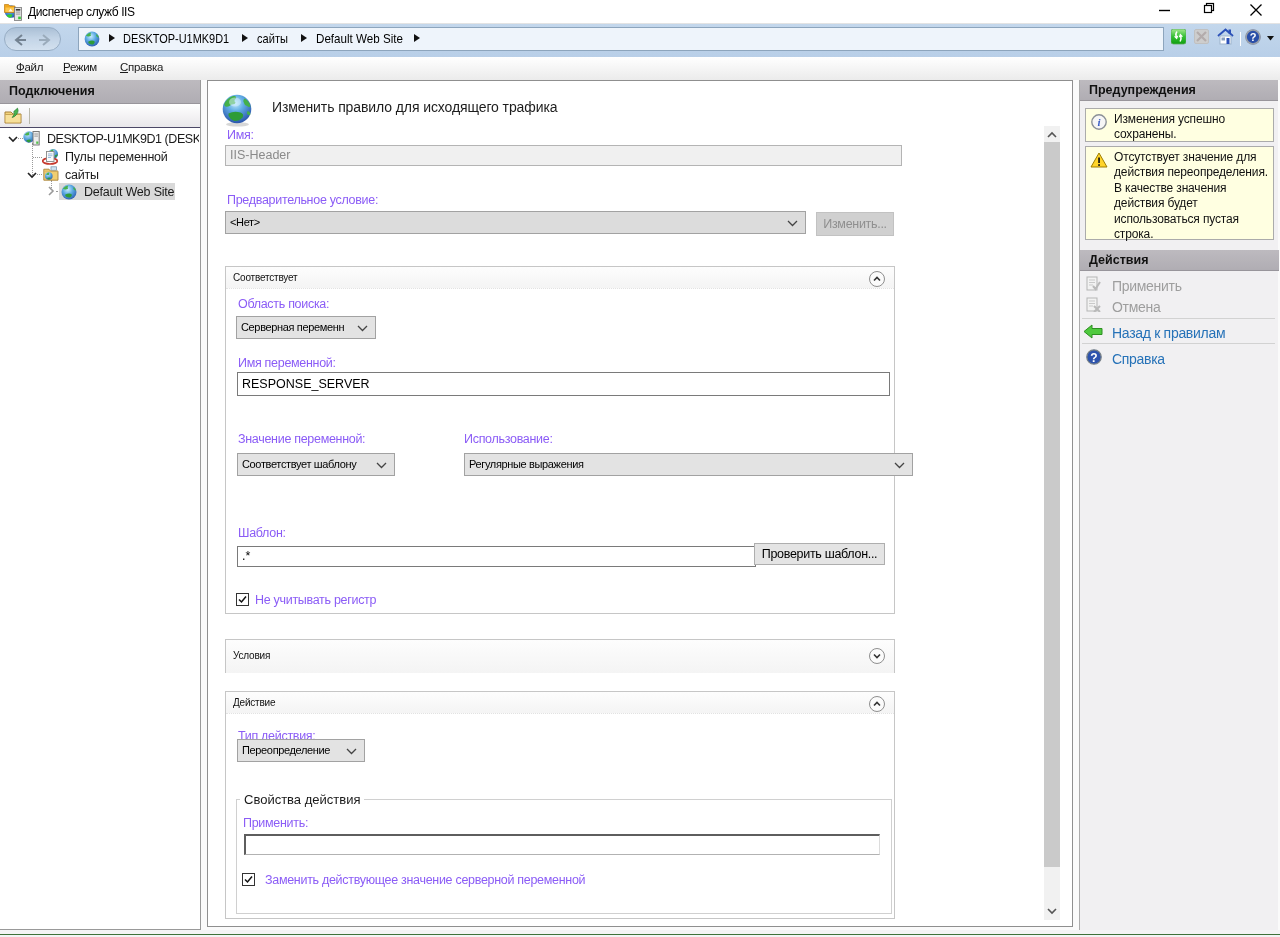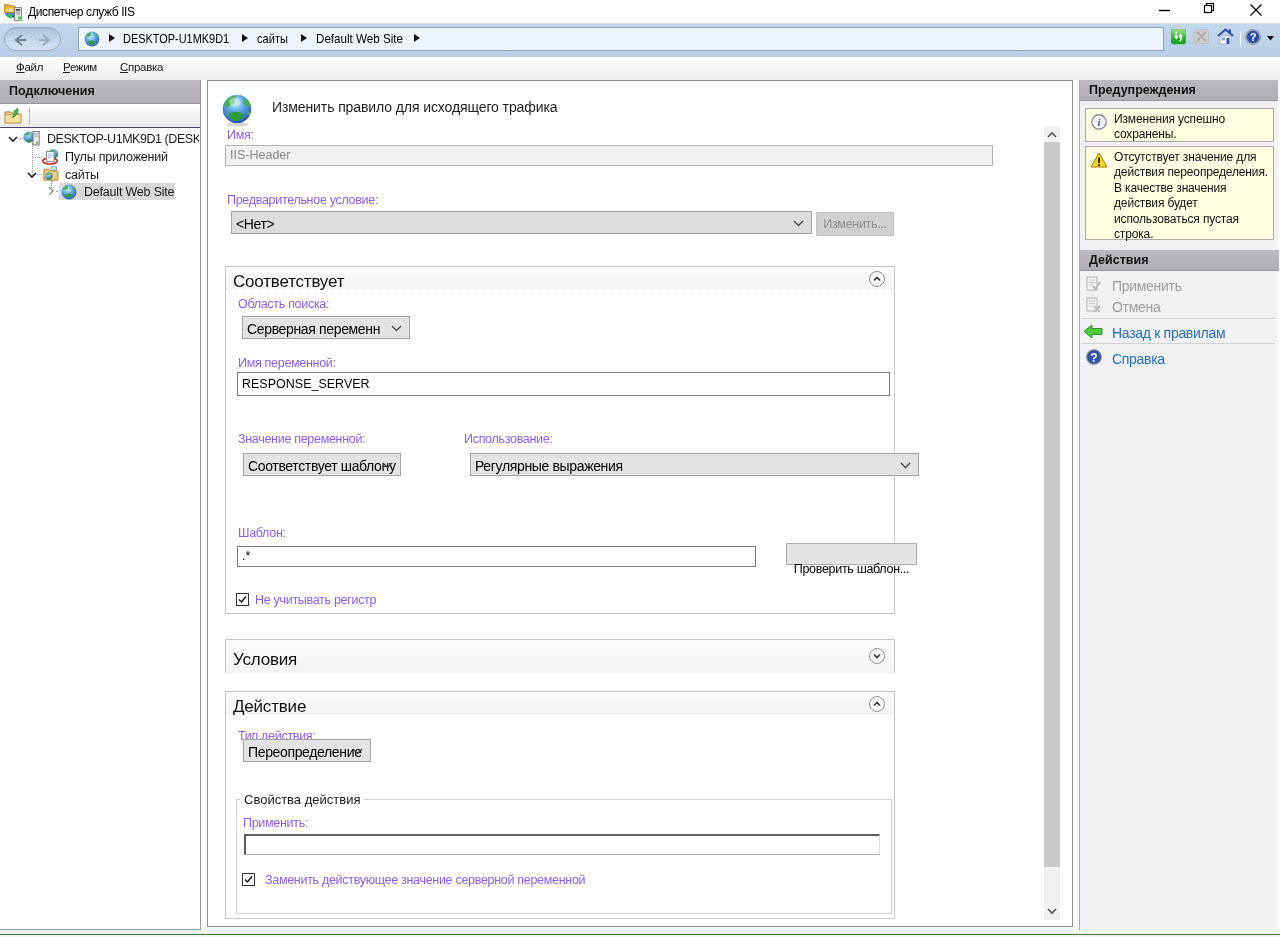--- a/index.html
+++ b/index.html
@@ -35,27 +35,27 @@
 #lefttoolbar { height:24px; background:linear-gradient(#ffffff,#e9e7ea); border-bottom:1px solid #4c4866; position:relative; }
 #treearea { position:relative; background:#fff; height:780px; width:199px; overflow:hidden; font-size:12.5px; letter-spacing:-0.2px; }
 .tlabel { position:absolute; top:2px; }
 
 
 #mainpanel { position:absolute; left:207px; top:80px; width:866px; height:847px; background:#fff; border:1px solid #8f8f8f; }
 #maintitle { position:absolute; left:64px; top:18px; font-size:14px; letter-spacing:-0.1px; color:#1d1d1d; }
 .lbl { position:absolute; font-size:12.5px; letter-spacing:-0.3px; color:#8b5cf6; white-space:nowrap; }
 .inp { position:absolute; background:#fff; border:1px solid #7a7a7a; font-size:12.5px; color:#000; padding:2px 0 0 4px; }
 .inp.dis { background:#f0f0f0; border:1px solid #b4b4b4; color:#8a8a8a; }
-.combo { position:absolute; background:#e3e3e3; border:1px solid #a2a2a2; font-size:14px; letter-spacing:-0.35px; color:#000; padding:4px 0 0 4px; overflow:hidden;margin-left:6px; }
+.combo { position:absolute; background:#e3e3e3; border:1px solid #a2a2a2; font-size:11px; letter-spacing:-0.35px; color:#000; padding:4px 0 0 4px; overflow:hidden; }
 .combo .chev { position:absolute; right:7px; top:8px; }
 .btn { position:absolute; background:#e4e4e4; border:1px solid #aeaeae; font-size:12.5px; letter-spacing:-0.3px; color:#000; text-align:center; }
 .btn.dis { background:#d0d0d0; border:1px solid #c2c2c2; color:#8f8f8f; }
 .section { position:absolute; left:17px; width:670px; background:#fff; border:1px solid #c6c6c6; }
 .sechdr { position:relative; height:22px; background:linear-gradient(#fdfdfd,#f4f4f4); border-bottom:1px dotted #e2e2e2; }
-.sechdr .sectitle { position:absolute; left:7px; top:5px; font-size:17px; letter-spacing:-0.2px; color:#111; }
+.sechdr .sectitle { position:absolute; left:7px; top:5px; font-size:10px; letter-spacing:-0.2px; color:#111; }
 .seccirc { position:absolute; right:9px; top:4px; width:16px; height:16px; border-radius:50%; border:1px solid #8f8f8f; background:#fbfbfb; }
 .cb { position:absolute; width:13px; height:13px; background:#fff; border:1px solid #333; }
 
 
 #sbar { position:absolute; left:1044px; top:126px; width:16px; height:794px; background:#f1f1f1; }
 #sthumb { position:absolute; left:0; top:16px; width:16px; height:725px; background:#cacaca; }
 
 
 #rightpanel { position:absolute; left:1079px; top:80px; width:199px; height:854px; background:#f1f0f2; border-left:1px solid #ababab; }
 .ybox { position:absolute; left:5px; width:189px; background:#ffffe1; border:1px solid #ababab; }
@@ -230,21 +230,21 @@
           </defs>
           <circle cx="11" cy="6" r="5" fill="url(#sg2)"></circle>
           <path d="M7.5 3.5 Q9 1.5 11.5 1.3 Q10.8 3 11.4 4.2 Q8.9 5 7.5 3.5Z" fill="#49b14d"></path>
           <path d="M13 9.5 Q15.5 8.5 16 6.5 Q14.5 6.3 13 7.3Z" fill="#2f9a39"></path>
           <ellipse cx="8" cy="13" rx="7.3" ry="3" fill="none" stroke="#c5392e" stroke-width="1.7"></ellipse>
           <rect x="4.5" y="3.5" width="7.5" height="10" fill="#fbfbfb" stroke="#888" stroke-width="0.9"></rect>
           <rect x="6" y="5.5" width="4.5" height="0.9" fill="#8fb4d8"></rect>
           <rect x="6" y="7.3" width="4.5" height="0.9" fill="#8fb4d8"></rect>
           <rect x="6" y="9.1" width="3" height="0.9" fill="#8fb4d8"></rect>
         </svg>
-      <div class="tlabel" style="left:65px;top:22px">Пулы приложений</div>
+      <div class="tlabel" style="left:65px;top:22px">Пулы переменной</div>
 
       <svg class="abs" style="left:27px;top:43px" width="10" height="8">
           <path d="M1 2 L5 6 L9 2" fill="none" stroke="#222" stroke-width="1.6"></path>
         </svg>
       <svg class="abs" style="left:43px;top:38px" width="16" height="16">
           <rect x="8" y="0.8" width="5.5" height="3.5" fill="#cfe4f3" stroke="#7e9ab1" stroke-width="0.8"></rect>
           <path d="M0.8 3.2 L6 3.2 L7.6 5.2 L15 5.2 L15 14.2 L0.8 14.2 Z" fill="#f0ce71" stroke="#a8813a" stroke-width="0.9"></path>
           <path d="M0.8 5.2 L15 5.2" stroke="#d9b45a" stroke-width="0.8"></path>
           <defs>
             <radialGradient id="sg3" cx="0.4" cy="0.3" r="0.9">
@@ -293,41 +293,41 @@
         <circle cx="16" cy="15" r="14.3" fill="url(#gb)"></circle>
         <path d="M3.2 10.5 Q5 4.5 12 2 Q16 1.5 15 4.5 Q13 5.5 13.5 7.5 Q15.5 8.5 13.5 10 Q10 10 8.5 12 Q6.5 13 4.5 12.5 Q3.5 11.8 3.2 10.5Z" fill="#44b04a"></path>
         <path d="M24 4.5 Q28.5 7.5 29.5 12.5 Q28 13.5 26 12 Q23.5 11.5 23 9 Q21.5 7 23 5Z" fill="#44b04a"></path>
         <path d="M7.5 19.5 Q13 16.5 19.5 18.5 Q23.5 20 21.5 23.5 Q18.5 27 13.5 27 Q9 25.5 7.5 21.5Z" fill="#2e9c38"></path>
         <path d="M26.5 17 Q29.8 17.5 29.2 21 Q27 21.5 25.8 19.5Z" fill="#44b04a"></path>
         <ellipse cx="14" cy="8" rx="6" ry="4.5" fill="#dcf2fd" opacity="0.5"></ellipse>
       </svg>
     <div id="maintitle">Изменить правило для исходящего трафика</div>
 
     <div class="lbl" style="left:19px;top:47px">Имя:</div>
-    <div class="inp dis" style="left:17px;top:64px;width:768px;height:21px">IIS-Header</div>
+    <div class="inp dis" style="left:17px;top:64px;width:677px;height:21px">IIS-Header</div>
 
     <div class="lbl" style="left:19px;top:112px">Предварительное условие:</div>
     <div class="combo" style="left:17px;top:130px;width:581px;height:23px;background:#dcdcdc">&lt;Нет&gt;
       <svg class="chev" width="11" height="7">
           <path d="M1 1 L5.5 5.5 L10 1" fill="none" stroke="#444" stroke-width="1.3"></path>
         </svg>
     </div>
     <div class="btn dis" style="left:608px;top:131px;width:78px;height:24px;padding-top:4px">Изменить...</div>
 
     <div class="section" style="top:185px;height:348px">
       <div class="sechdr">
         <span class="sectitle">Соответствует</span>
         <span class="seccirc">
             <svg width="14" height="14" style="position:absolute;left:0px;top:0px">
               <path d="M4 8.5 L7 5.5 L10 8.5" fill="none" stroke="#333" stroke-width="1.6"></path>
             </svg>
           </span>
       </div>
       <div class="lbl" style="left:12px;top:30px">Область поиска:</div>
-      <div class="combo" style="left:10px;top:49px;width:168px;height:23px">Серверная переменн
+      <div class="combo" style="left:10px;top:49px;width:140px;height:23px">Серверная переменн
         <svg class="chev" width="11" height="7">
             <path d="M1 1 L5.5 5.5 L10 1" fill="none" stroke="#444" stroke-width="1.3"></path>
           </svg>
       </div>
       <div class="lbl" style="left:12px;top:89px">Имя переменной:</div>
       <div class="inp" style="left:11px;top:105px;width:653px;height:24px;padding-top:4px">RESPONSE_SERVER</div>
 
       <div class="lbl" style="left:12px;top:165px">Значение переменной:</div>
       <div class="combo" style="left:11px;top:186px;width:158px;height:23px">Соответствует шаблону
         <svg class="chev" width="11" height="7">
@@ -336,21 +336,21 @@
       </div>
       <div class="lbl" style="left:238px;top:165px">Использование:</div>
       <div class="combo" style="left:238px;top:186px;width:449px;height:23px">Регулярные выражения
         <svg class="chev" width="11" height="7">
             <path d="M1 1 L5.5 5.5 L10 1" fill="none" stroke="#444" stroke-width="1.3"></path>
           </svg>
       </div>
 
       <div class="lbl" style="left:12px;top:259px">Шаблон:</div>
       <div class="inp" style="left:11px;top:279px;width:519px;height:21px">.*</div>
-      <div class="btn" style="left:560px;top:276px;width:131px;height:22px;padding-top:18px">Проверить шаблон...</div>
+      <div class="btn" style="left:528px;top:276px;width:131px;height:22px;padding-top:3px">Проверить шаблон...</div>
 
       <div class="cb" style="left:10px;top:326px">
           <svg width="11" height="11" style="position:absolute;left:0;top:0">
             <path d="M2 5.5 L4.5 8 L9 2.5" fill="none" stroke="#111" stroke-width="1.5"></path>
           </svg>
         </div>
       <div class="lbl" style="left:29px;top:326px">Не учитывать регистр</div>
     </div>
 
     <div class="section" style="top:558px;height:34px">

